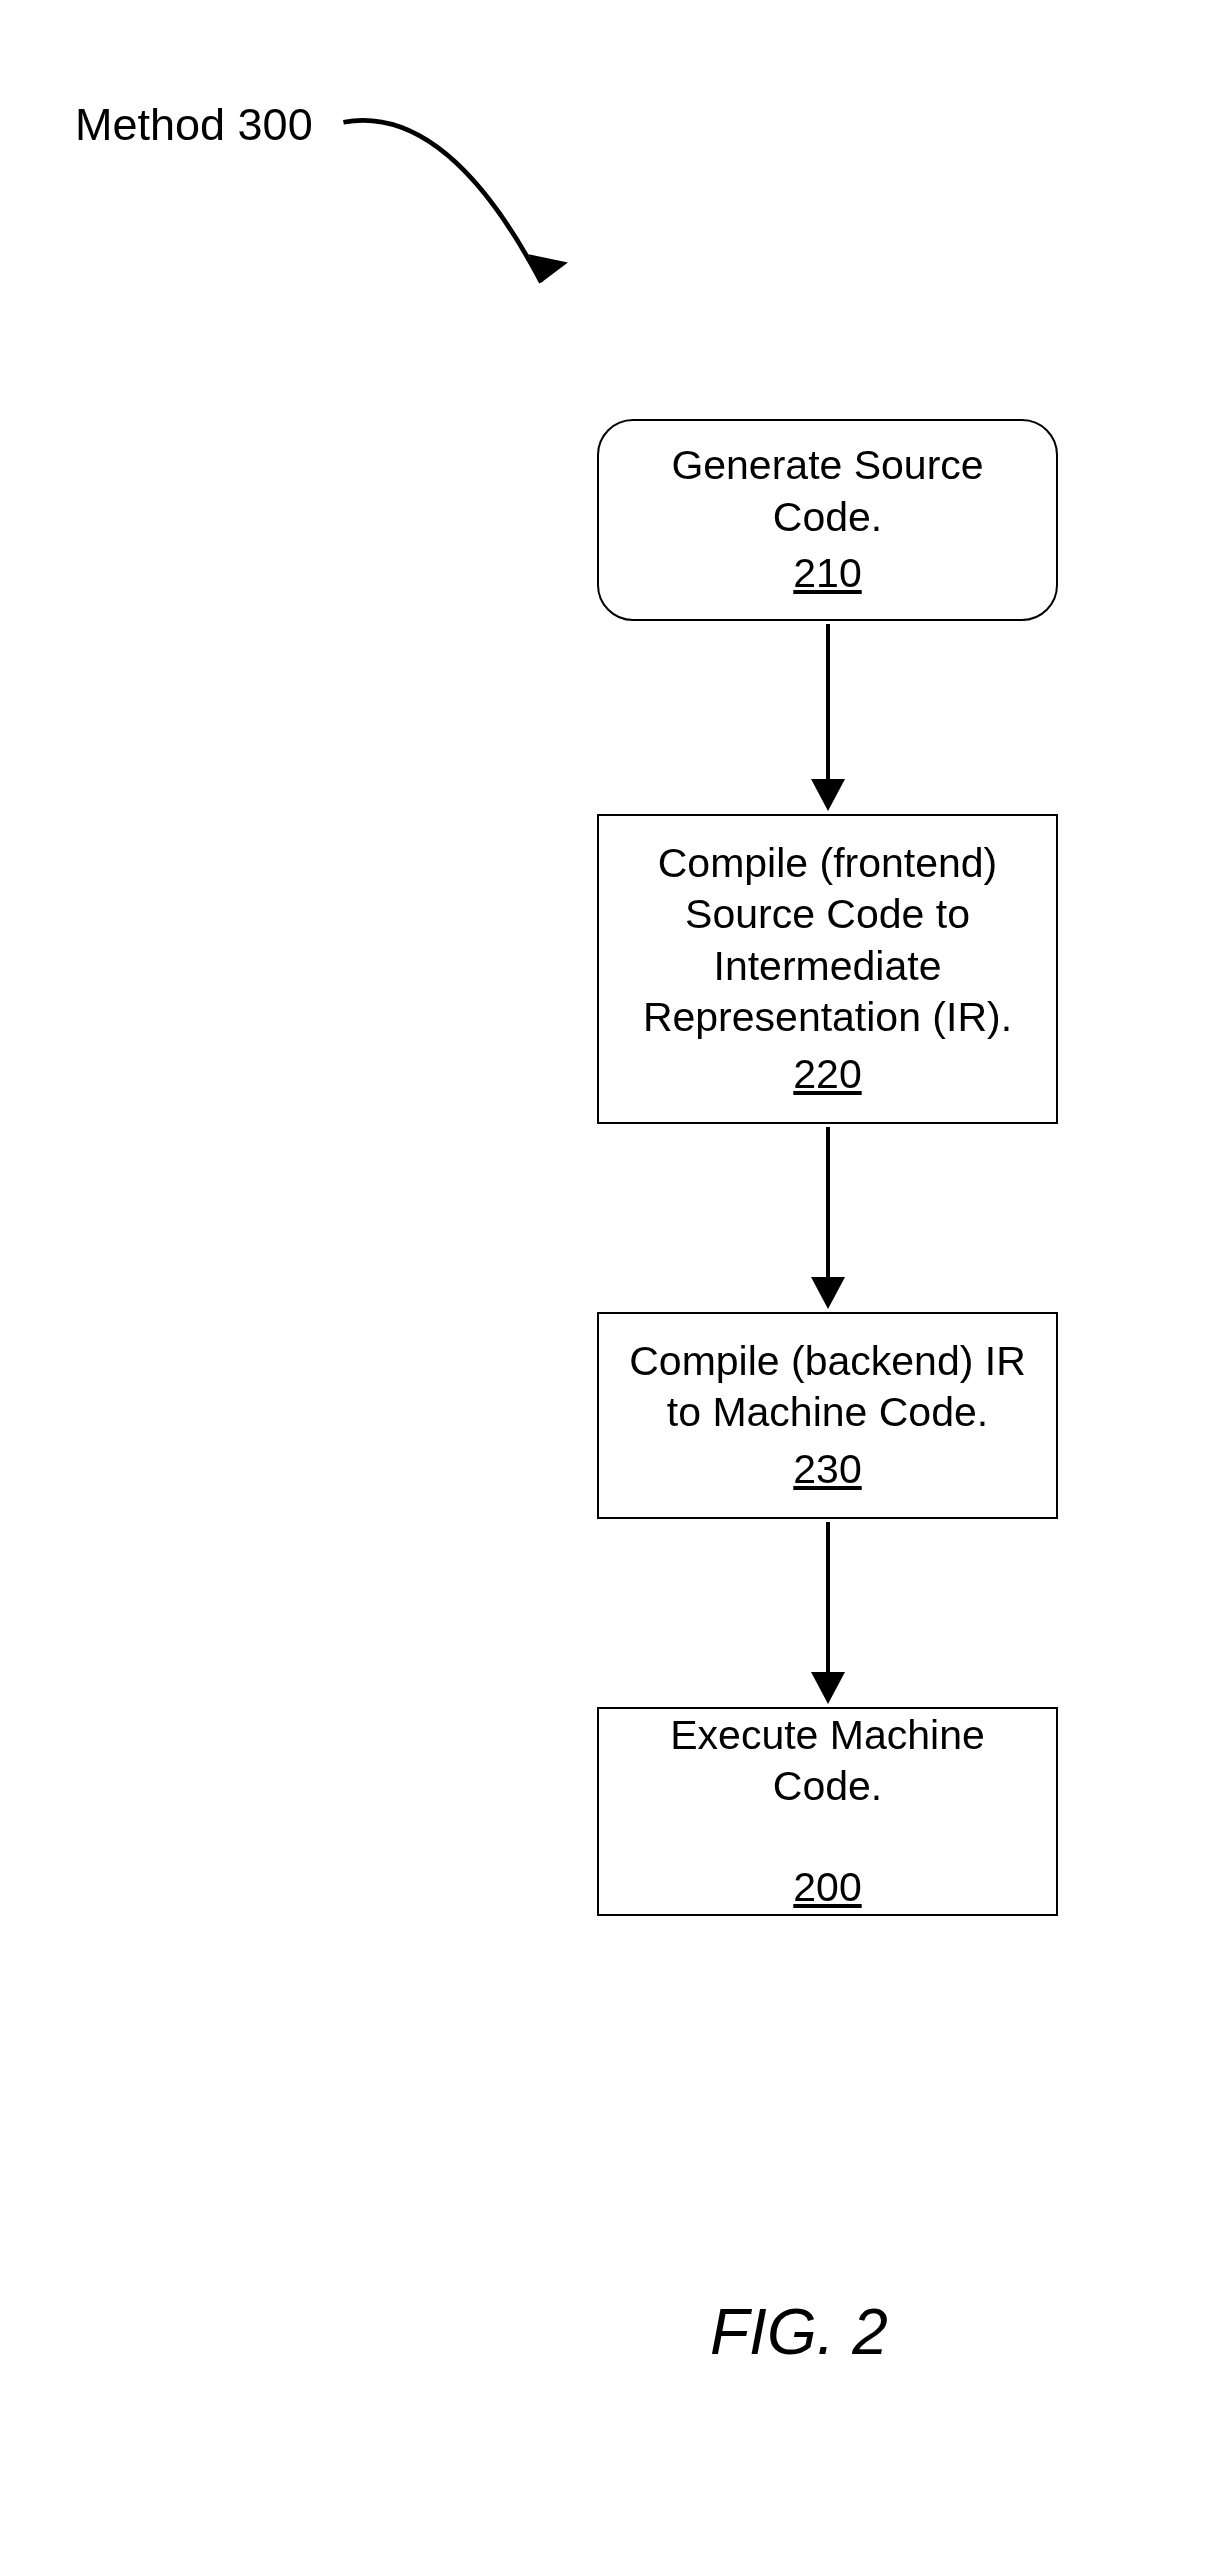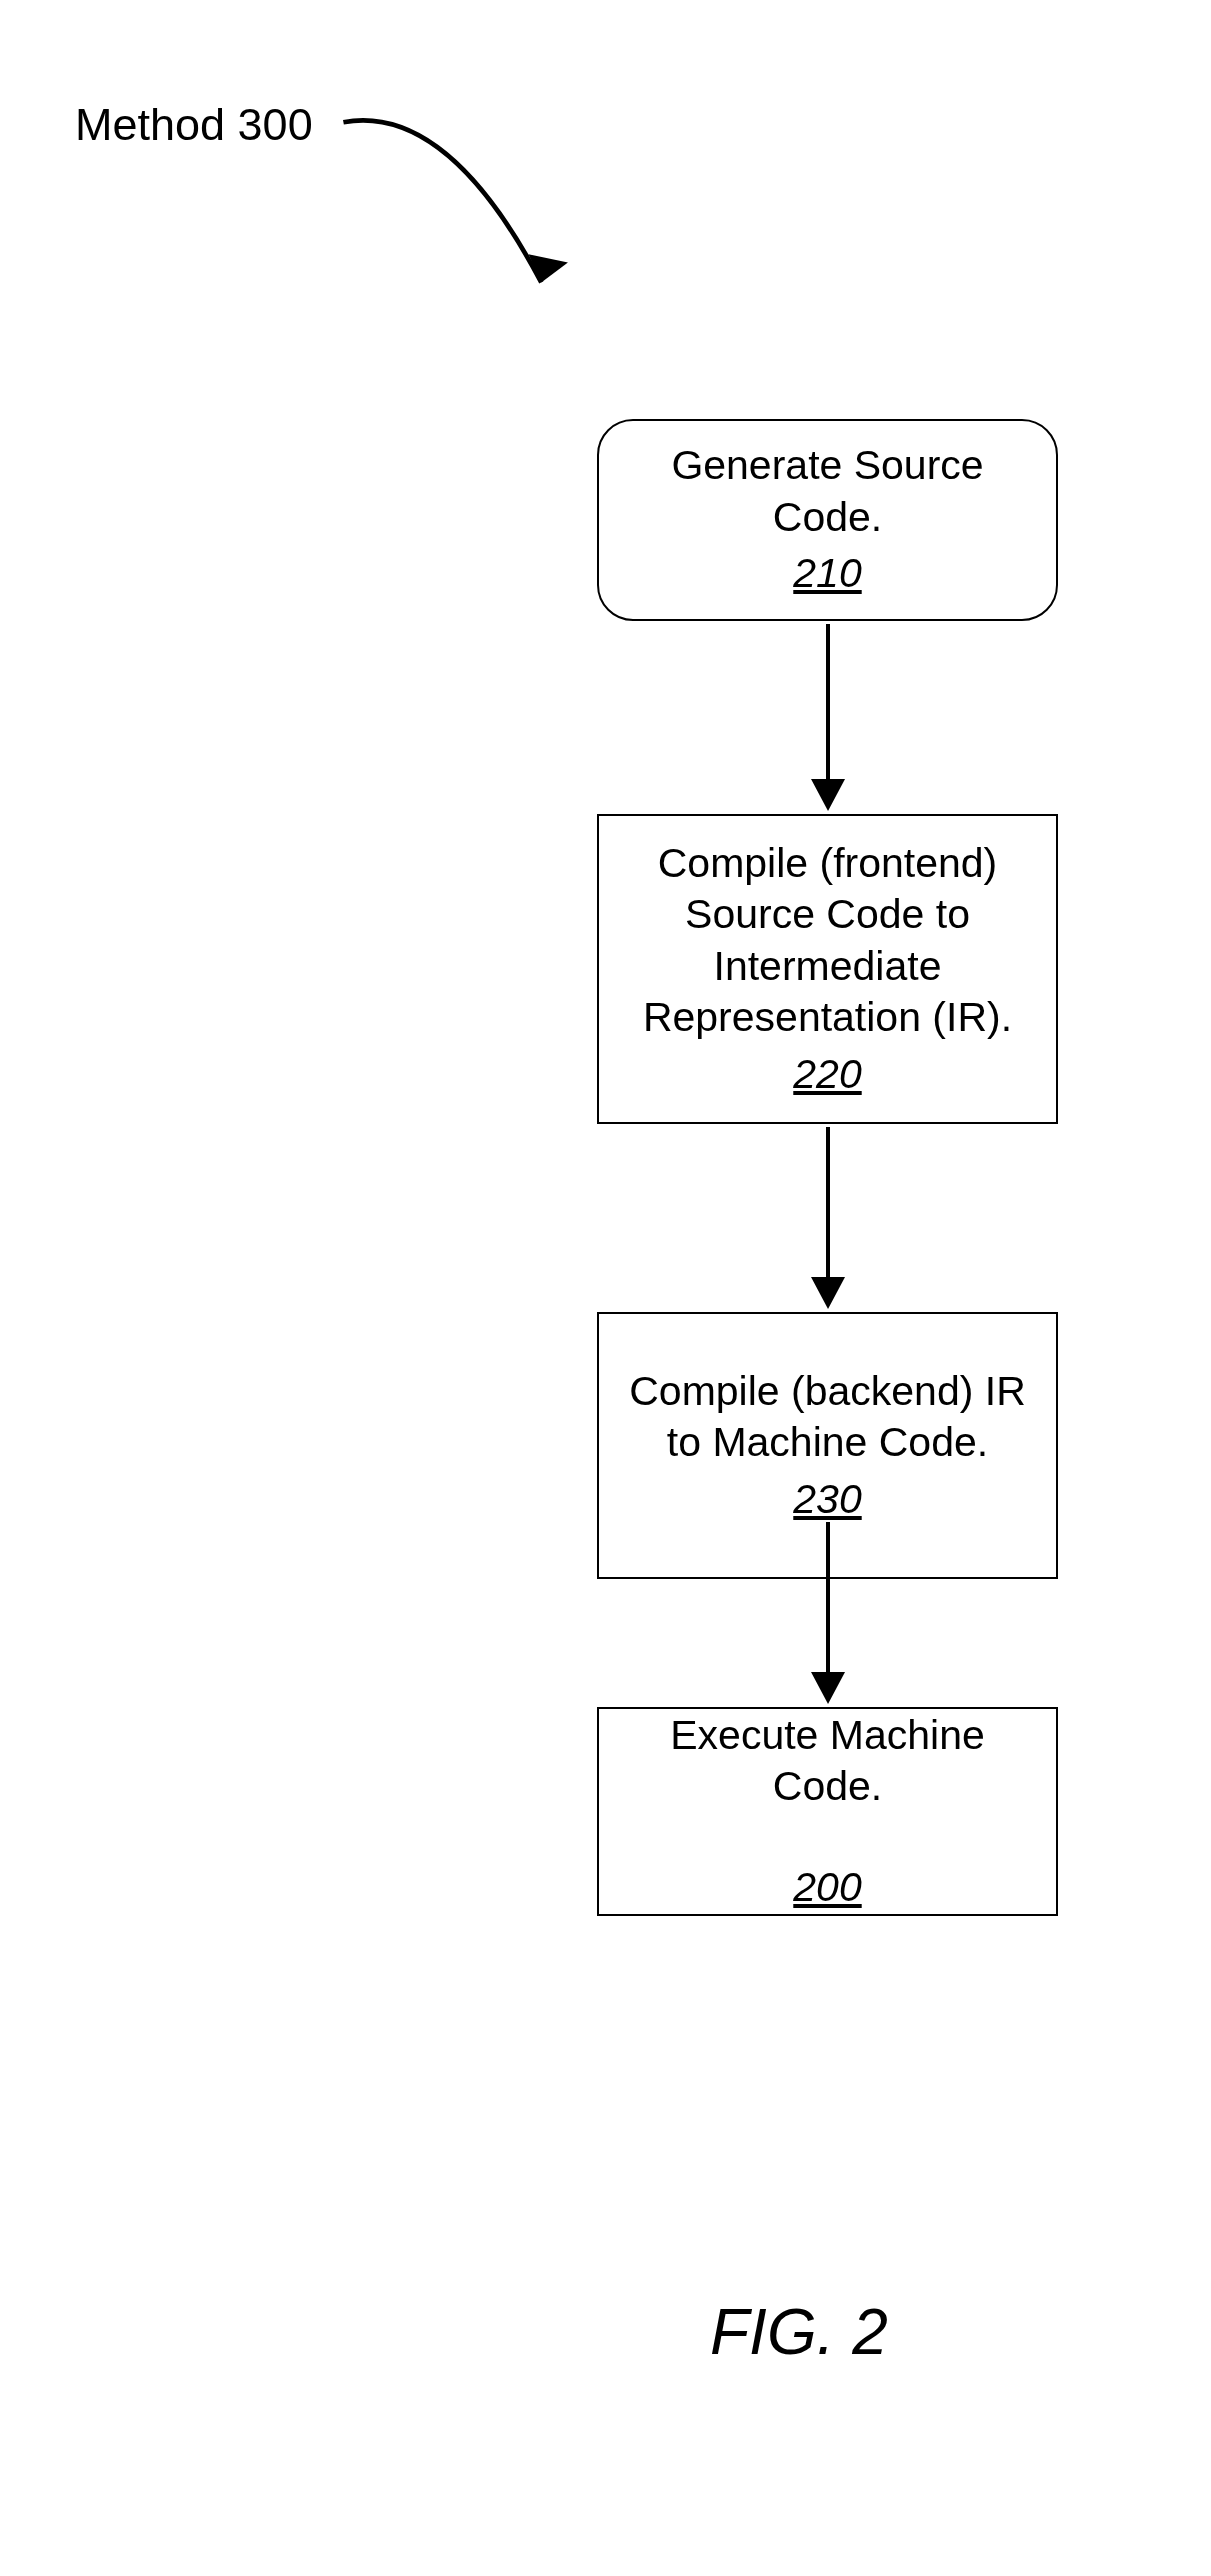--- a/index.html
+++ b/index.html
@@ -39,21 +39,20 @@
   }
   .box.rounded {
     border-radius: 36px;
   }
   .box .text {
     white-space: pre-line;
   }
   .box .num {
     text-decoration: underline;
     margin-top: 5.6px;
-    font-style: italic;
   }
   .connector {
     position: absolute;
     display: flex;
     flex-direction: column;
     align-items: center;
   }
   .connector .shaft {
     width: 3.8px;
     background: #000;
@@ -103,21 +102,21 @@
 Intermediate
 Representation (IR).</span>
     <span class="num">220</span>
   </div>
 
   <div class="connector" style="left:811px; top:1127px;">
     <div class="shaft" style="height:150px;"></div>
     <div class="head"></div>
   </div>
 
-  <div class="box" style="left:597px; top:1312px; width:461px; height:267px;">
+  <div class="box" style="left:597px; top:1312px; width:461px; height:207px;">
     <span class="text">Compile (backend) IR
 to Machine Code.</span>
     <span class="num">230</span>
   </div>
 
   <div class="connector" style="left:811px; top:1522px;">
     <div class="shaft" style="height:150px;"></div>
     <div class="head"></div>
   </div>
 

